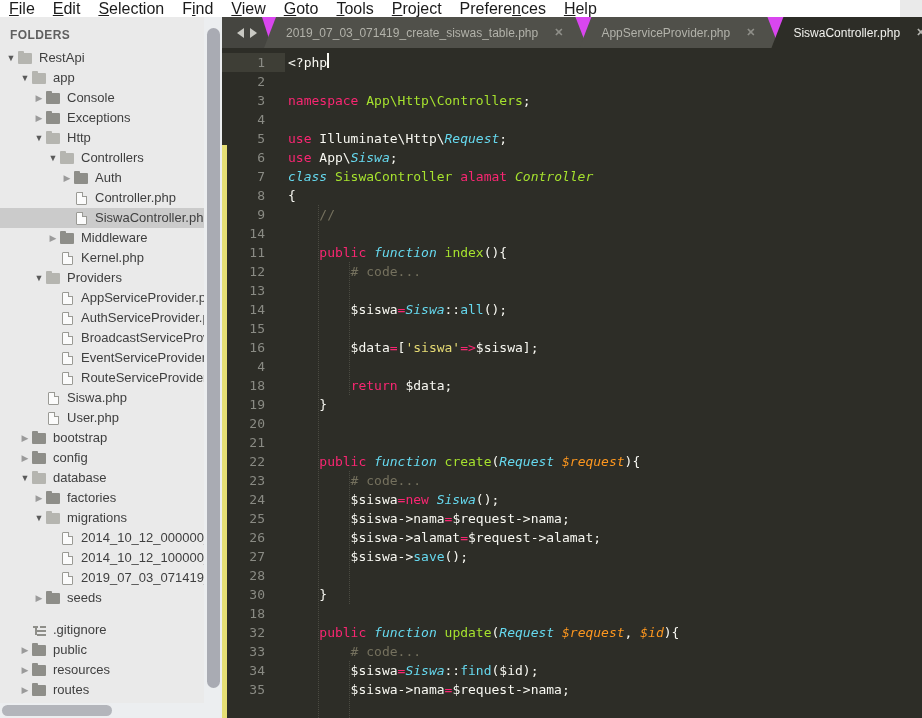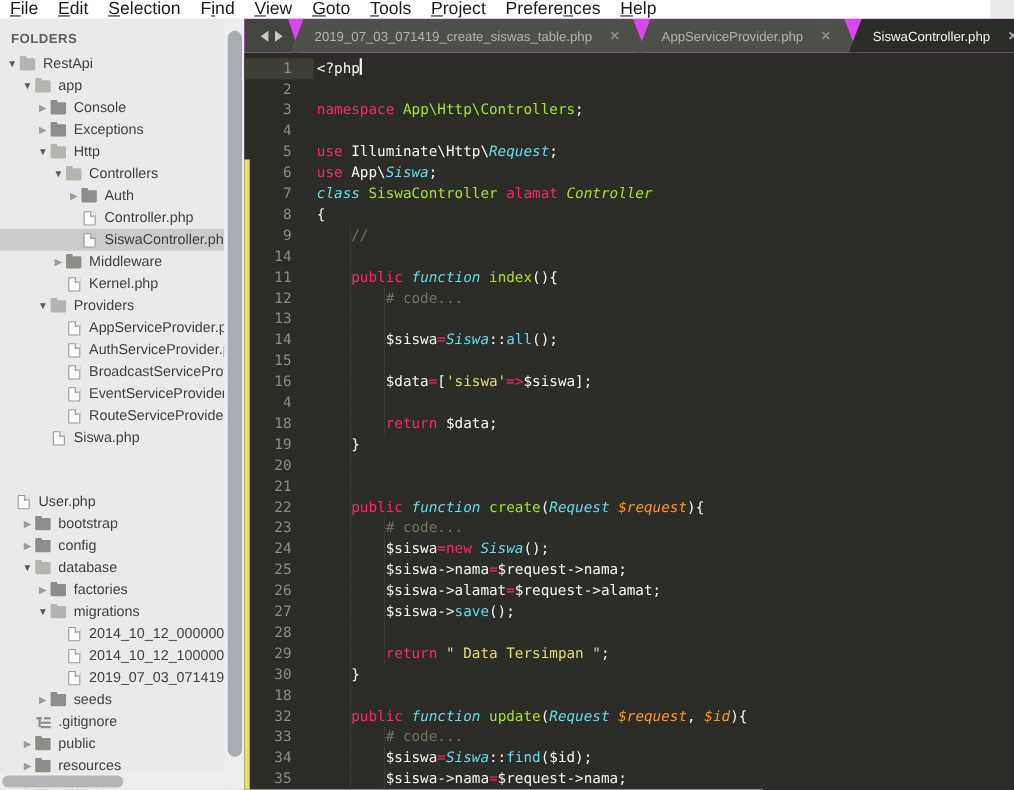--- a/index.html
+++ b/index.html
@@ -192,21 +192,21 @@
         <div class="tree-row" style="padding-left: 46px;">
           <span class="tw-arrow"></span>
           <span class="icon-file"></span>
           <span class="tree-label">RouteServiceProvider.php</span>
         </div>
         <div class="tree-row" style="padding-left: 32px;">
           <span class="tw-arrow"></span>
           <span class="icon-file"></span>
           <span class="tree-label">Siswa.php</span>
         </div>
-        <div class="tree-row" style=" margin-top: 38px;">
+        <div class="tree-row" style="padding-left: 32px;">
           <span class="tw-arrow"></span>
           <span class="icon-file"></span>
           <span class="tree-label">User.php</span>
         </div>
         <div class="tree-row" style="padding-left: 18px;">
           <span class="tw-arrow closed">▶</span>
           <span class="icon-folder folder-closed"></span>
           <span class="tree-label">bootstrap</span>
         </div>
         <div class="tree-row" style="padding-left: 18px;">
@@ -242,21 +242,21 @@
         <div class="tree-row" style="padding-left: 46px;">
           <span class="tw-arrow"></span>
           <span class="icon-file"></span>
           <span class="tree-label">2019_07_03_071419_cre</span>
         </div>
         <div class="tree-row" style="padding-left: 32px;">
           <span class="tw-arrow closed">▶</span>
           <span class="icon-folder folder-closed"></span>
           <span class="tree-label">seeds</span>
         </div>
-        <div class="tree-row" style="padding-left: 18px;">
+        <div class="tree-row" style="padding-left: 18px; margin-top: 12px;">
           <span class="tw-arrow"></span>
           <span class="icon-lines">
             <span class="l2"></span>
             <span class="l3"></span>
             <span class="l4"></span>
           </span>
           <span class="tree-label">.gitignore</span>
         </div>
         <div class="tree-row" style="padding-left: 18px;">
           <span class="tw-arrow closed">▶</span>
@@ -421,24 +421,20 @@
         </div>
         <div class="line">
           <span class="gut">27</span>
           <span class="ct"><span class="w">        $siswa-&gt;</span><span class="b">save</span><span class="w">();</span></span>
         </div>
         <div class="line">
           <span class="gut">28</span>
           <span class="ct"></span>
         </div>
         <div class="line">
-          <span class="gut">29</span>
-          <span class="ct"><span class="w">        </span><span class="p">return</span><span class="w"> </span><span class="y">" Data Tersimpan "</span><span class="w">;</span></span>
-        </div>
-        <div class="line">
           <span class="gut">30</span>
           <span class="ct"><span class="w">    }</span></span>
         </div>
         <div class="line">
           <span class="gut">18</span>
           <span class="ct"></span>
         </div>
         <div class="line">
           <span class="gut">32</span>
           <span class="ct"><span class="w">    </span><span class="p">public</span><span class="w"> </span><span class="bi">function</span><span class="w"> </span><span class="g">update</span><span class="w">(</span><span class="bi">Request</span><span class="w"> </span><span class="oi">$request</span><span class="w">, </span><span class="oi">$id</span><span class="w">){</span></span>

